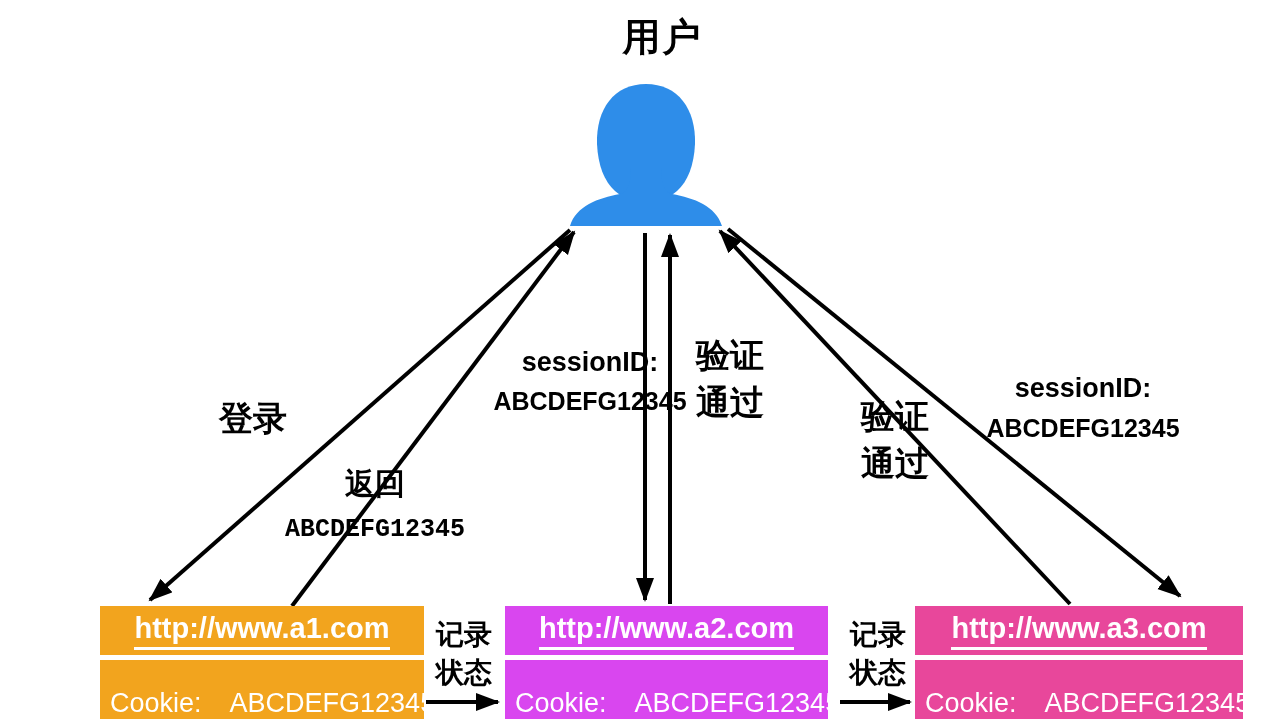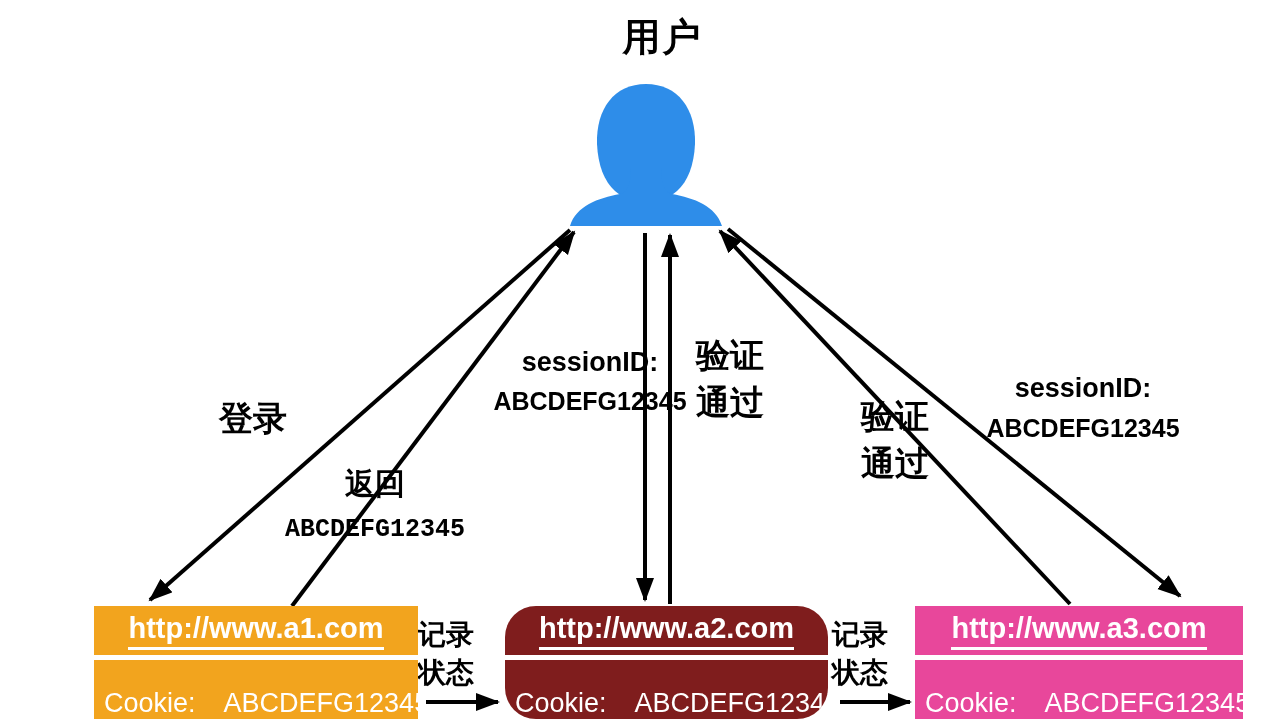--- a/index.html
+++ b/index.html
@@ -17,39 +17,39 @@
   #return-label .l1{font-size:30px;}
   #return-label .l2{font-size:25px;margin-top:6px;}
   #session-mid-label{left:488px;top:344px;width:204px;}
   #session-mid-label .l1{font-size:27px;}
   #session-mid-label .l2{font-size:25px;margin-top:5px;}
   #verify-mid-label{left:683px;top:332px;width:94px;font-size:34px;line-height:1.38;}
   #verify-right-label{left:848px;top:393px;width:94px;font-size:34px;line-height:1.38;}
   #session-right-label{left:980px;top:370px;width:206px;}
   #session-right-label .l1{font-size:27px;}
   #session-right-label .l2{font-size:25px;margin-top:6px;}
-  .record-label{width:92px;top:616px;font-size:28px;line-height:1.34;font-weight:bold;}
+  .record-label{width:92px;top:616px;font-size:28px;line-height:1.34;font-weight:bold;text-align:center;}
   #record1-label{left:418px;}
   #record2-label{left:832px;}
   .site-box{top:606px;height:113px;overflow:hidden;}
   .site-box .url-row{
     height:49px;display:flex;align-items:center;justify-content:center;
     border-bottom:5px solid #ffffff;
   }
   .site-box .url-text{
     color:#fff;font-size:29px;font-weight:bold;
     border-bottom:3px solid #ffffff;padding-bottom:2px;
   }
   .site-box .cookie-row{
     position:absolute;left:10px;right:4px;bottom:0;
     display:flex;align-items:flex-start;
     color:#fff;font-size:27px;font-weight:normal;white-space:nowrap;
   }
   .site-box .cookie-value{margin-left:28px;}
-  #site-a1{left:94px;width:324px;}
+  #site-a1{left:100px;width:324px;}
   #site-a2{left:505px;width:323px;}
   #site-a3{left:915px;width:328px;}
 </style>
 </head>
 <body>
 
 <div id="stage">
 
   <div id="title" class="abs">用户</div>
 
@@ -115,21 +115,21 @@
   <div id="site-a1" class="abs site-box" style="background-color: rgb(242, 164, 30);">
     <div class="url-row">
       <span class="url-text">http://www.a1.com</span>
     </div>
     <div class="cookie-row">
       <span>Cookie:</span>
       <span class="cookie-value">ABCDEFG12345</span>
     </div>
   </div>
 
-  <div id="site-a2" class="abs site-box" style="background-color: #7f1d1d; border-radius: 31px;">
+  <div id="site-a2" class="abs site-box" style="background-color: #d946ef;">
     <div class="url-row">
       <span class="url-text">http://www.a2.com</span>
     </div>
     <div class="cookie-row">
       <span>Cookie:</span>
       <span class="cookie-value">ABCDEFG12345</span>
     </div>
   </div>
 
   <div id="site-a3" class="abs site-box" style="background-color: rgb(232, 71, 155);">

